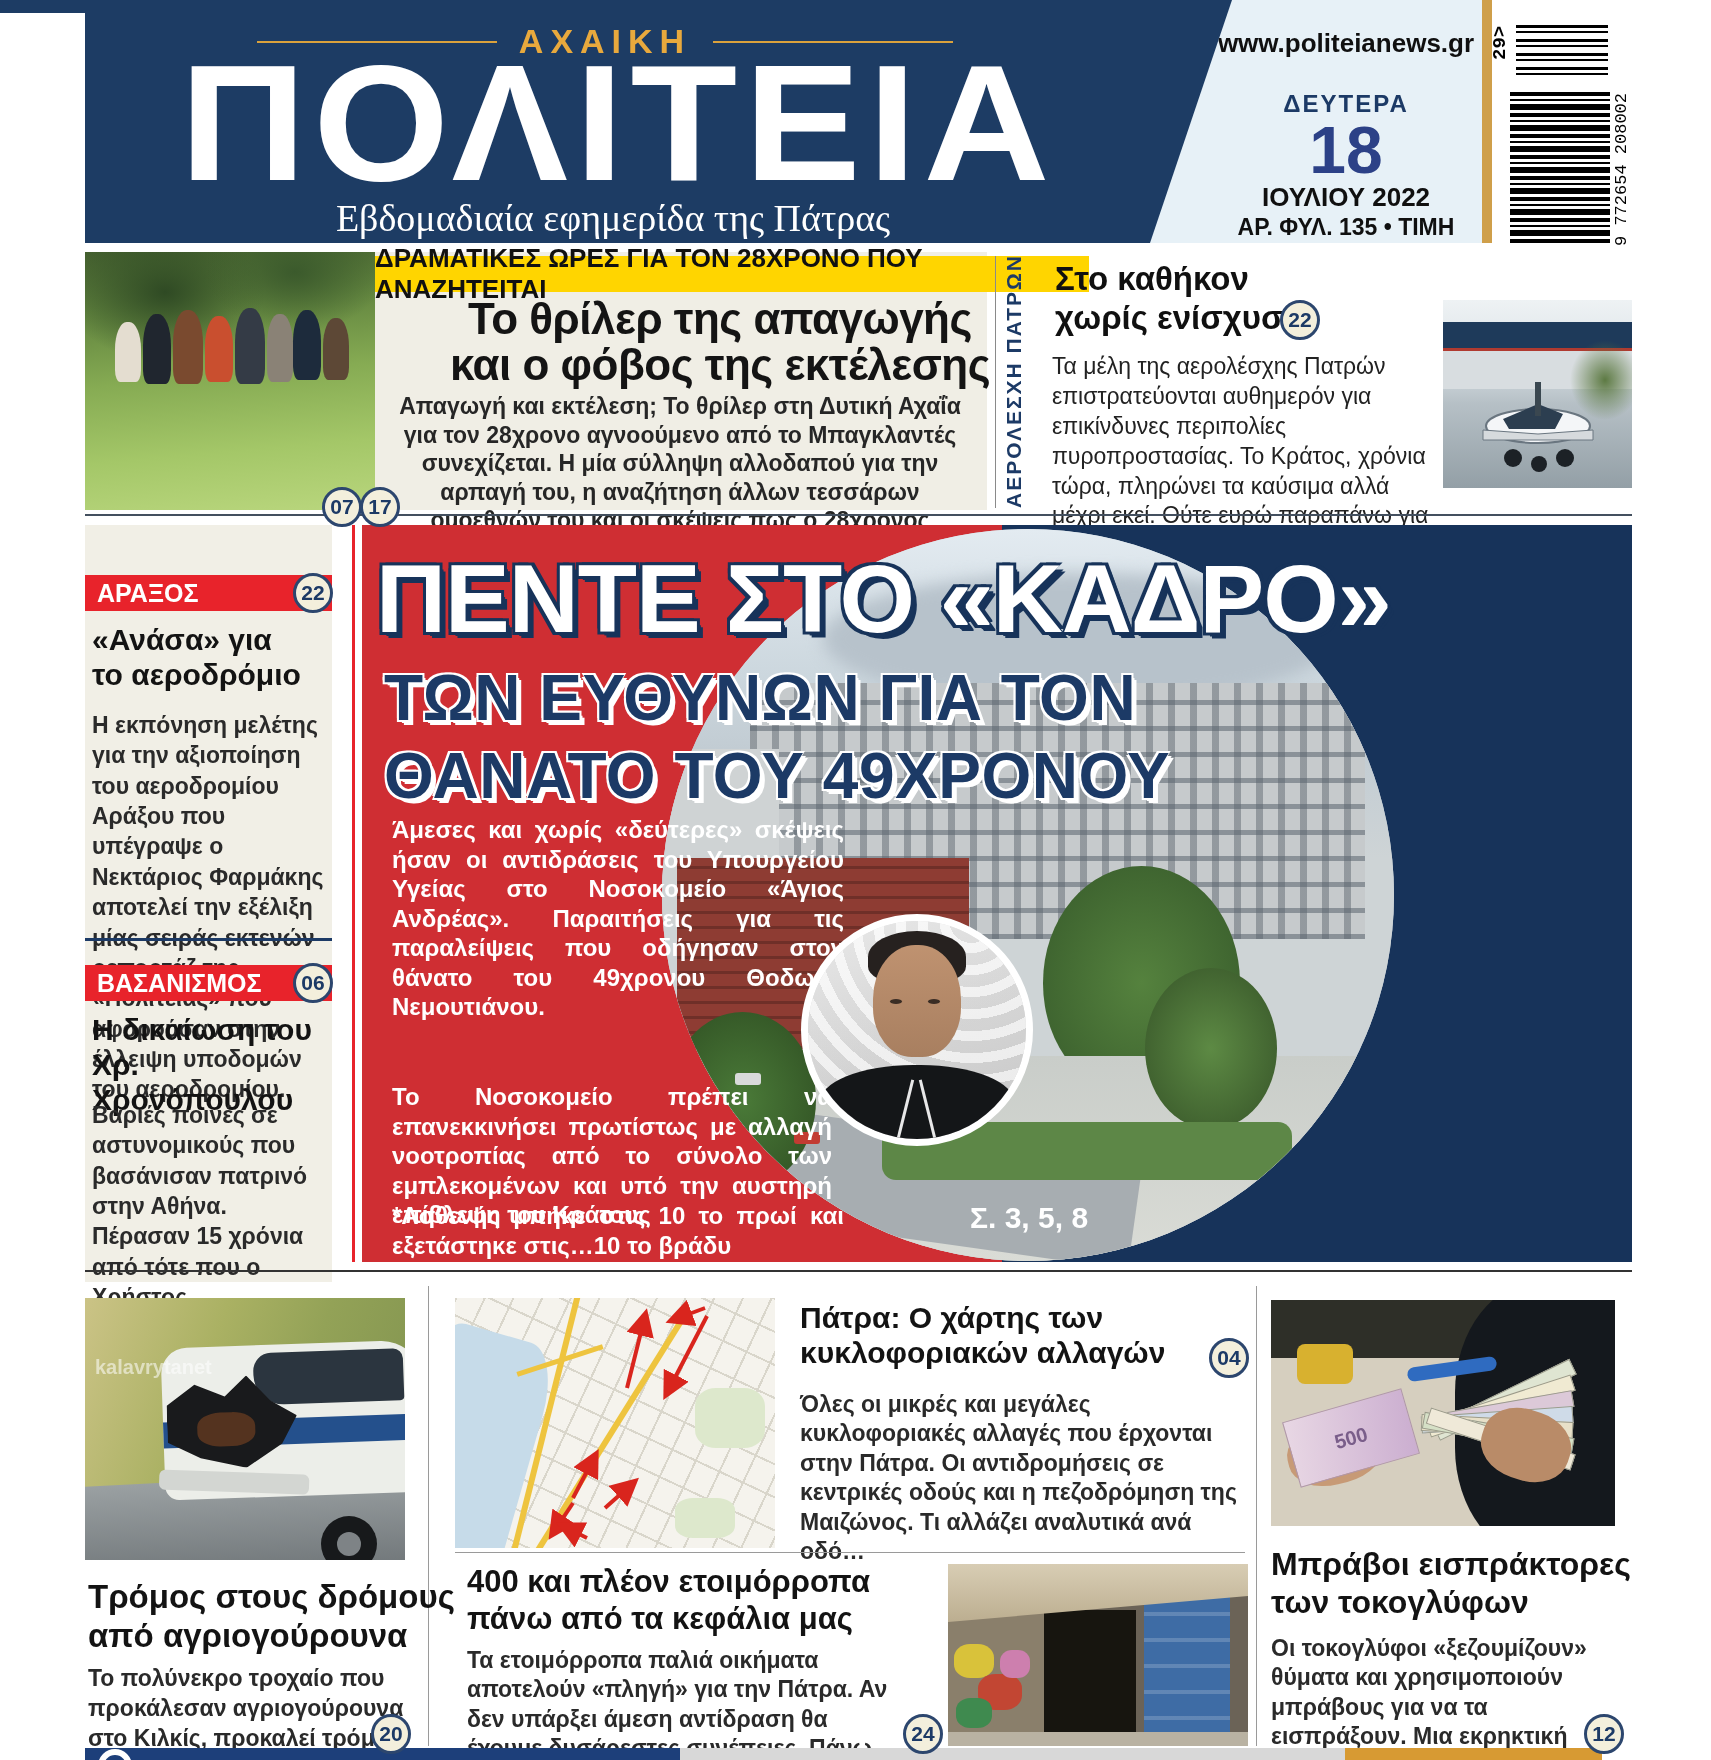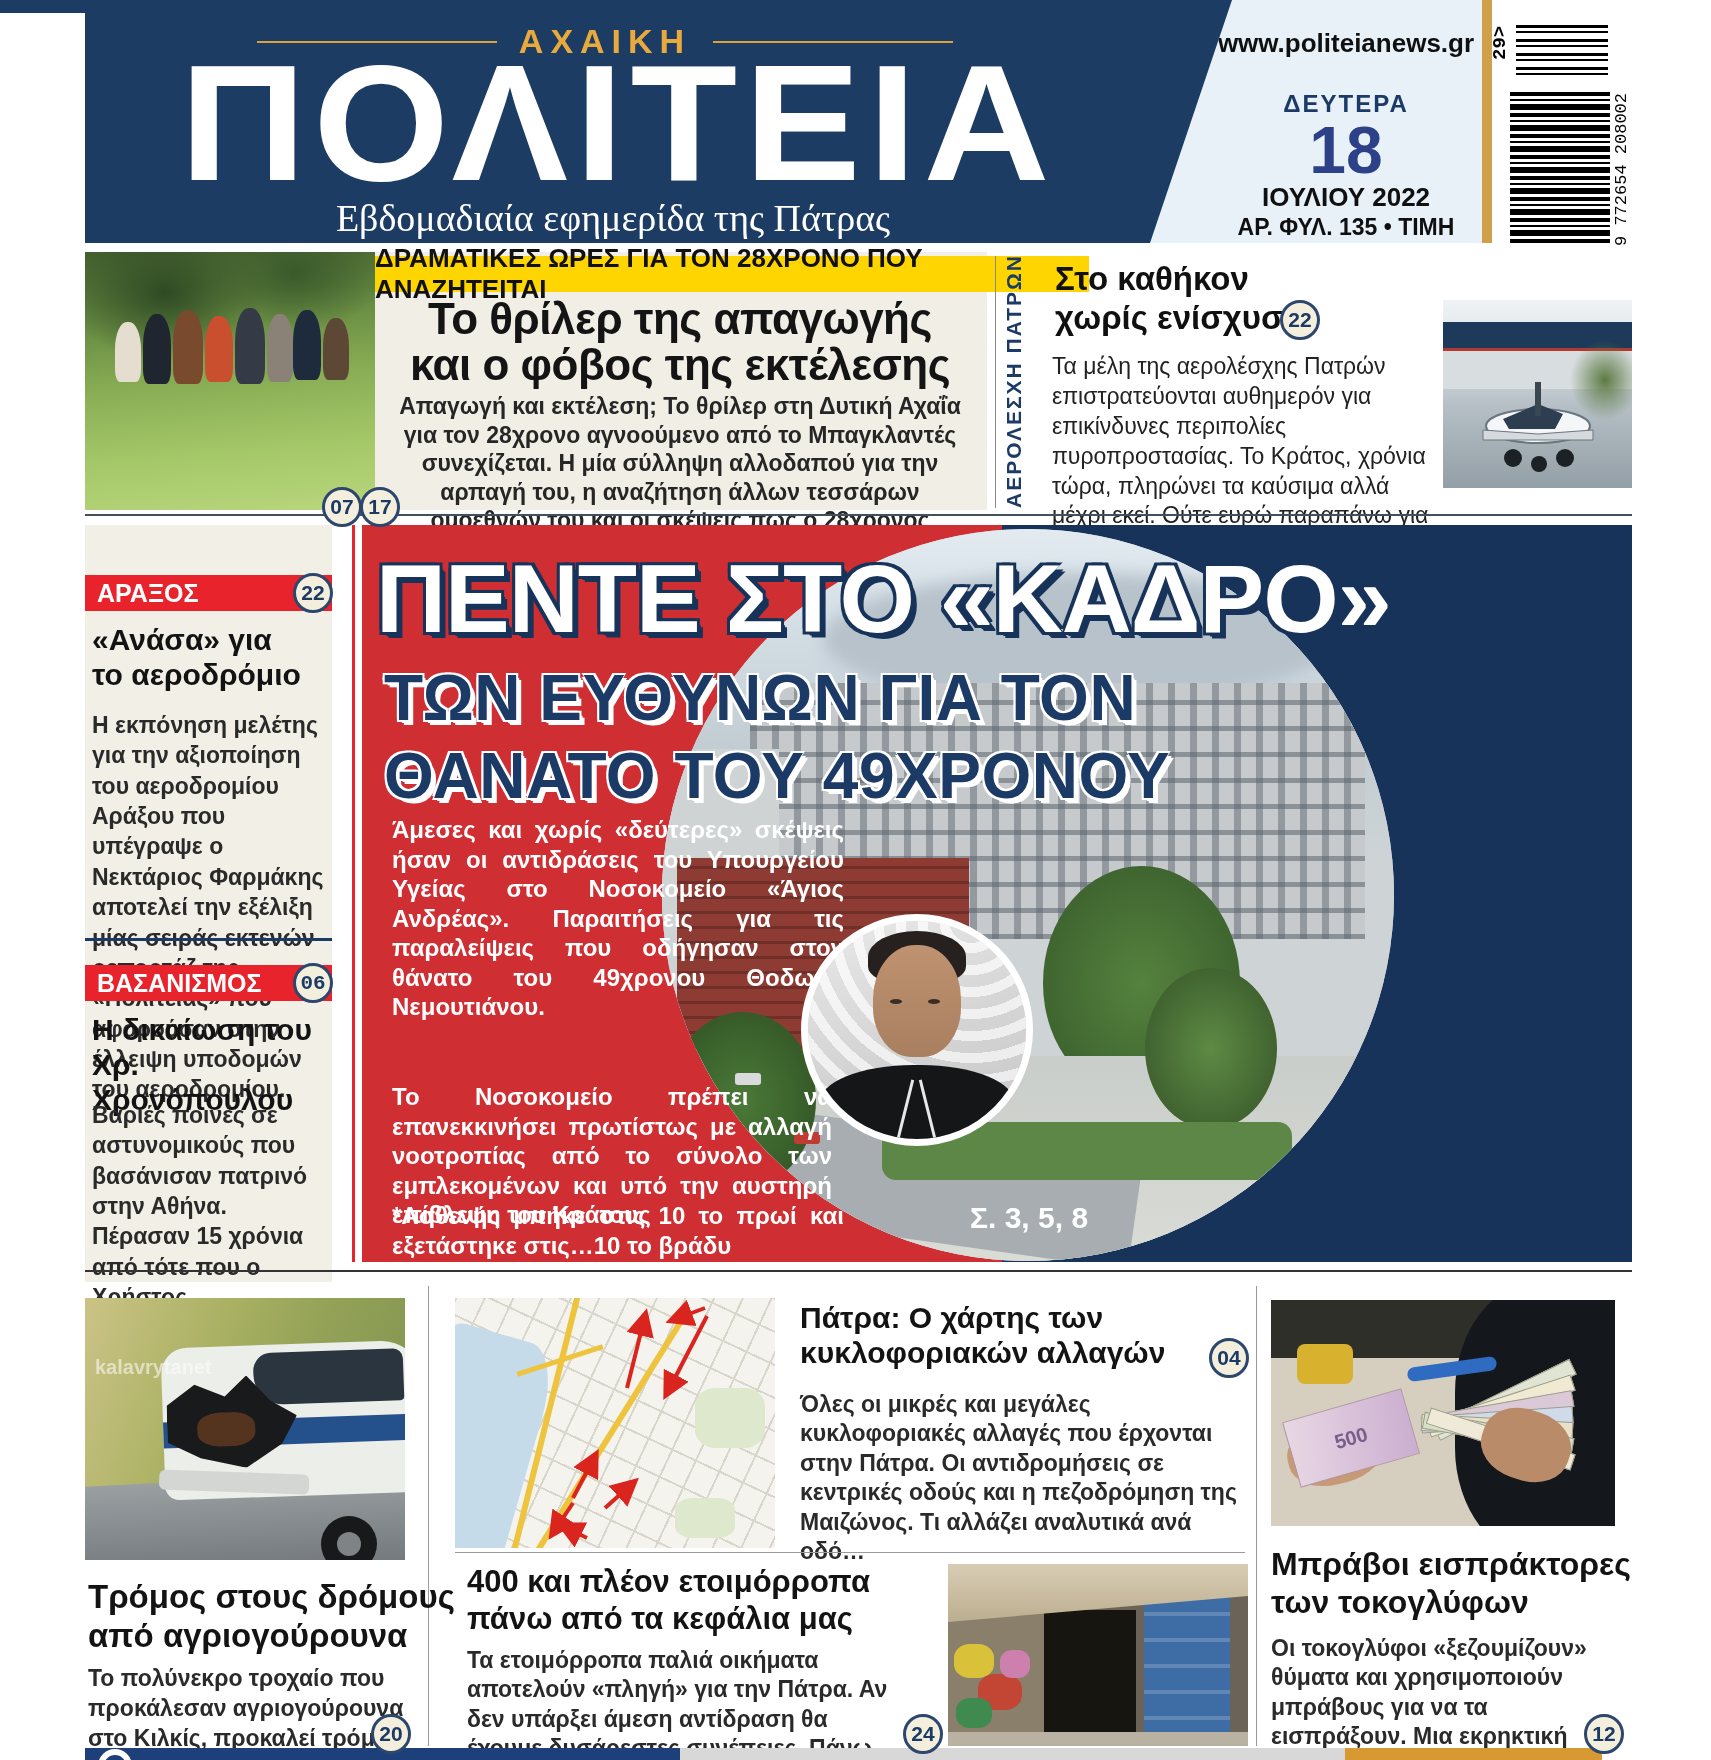--- a/index.html
+++ b/index.html
@@ -39,21 +39,21 @@
   
   .badge{width:40px;height:40px;border-radius:50%;background:#f3efdc;border:3px solid #2c466e;
          color:#1c3a66;font-size:21px;font-weight:bold;display:flex;align-items:center;justify-content:center;
          box-sizing:border-box;z-index:30;}
 
   
   .panel-beige{left:85px;top:252px;width:902px;height:258px;background:#f0eee5;}
   .kicker-bar{left:375px;top:256px;width:714px;height:36px;background:#ffd500;color:#111;
               display:flex;align-items:center;justify-content:center;font-size:26px;font-weight:bold;}
   .h-top{left:375px;top:296px;width:610px;text-align:center;font-size:44px;line-height:1.04;
-         font-weight:bold;color:#141414;white-space:pre-line;letter-spacing:-0.5px;}
+         font-weight:bold;color:#141414;white-space:pre-line;letter-spacing:-0.5px;padding-left:40px;}
   .b-top{left:392px;top:392px;width:576px;text-align:center;font-size:23px;line-height:1.24;
          font-weight:bold;color:#262626;}
   .vrule-top{left:995px;top:256px;width:1px;height:252px;background:#8a8a8a;}
   .aero-label{left:1002px;top:254px;height:254px;writing-mode:vertical-rl;transform:rotate(180deg);
               font-size:21px;font-weight:bold;color:#1c3a66;letter-spacing:2px;text-align:center;}
   .h-aero{left:1055px;top:260px;font-size:33px;line-height:1.18;font-weight:bold;color:#101010;white-space:pre-line;}
   .b-aero{left:1052px;top:352px;width:378px;font-size:23px;line-height:1.3;color:#222;}
   .hrule1{left:85px;top:514px;width:1547px;height:2px;background:#44505f;}
 
   
@@ -257,21 +257,21 @@
     <div class="sb-h" style="top:98px;">«Ανάσα» για
 το αεροδρόμιο</div>
     <div class="sb-b" style="top:185px;">Η εκπόνηση μελέτης για την αξιοποίηση του αεροδρομίου Αράξου που υπέγραψε ο Νεκτάριος Φαρμάκης αποτελεί την εξέλιξη μίας σειράς εκτενών ρεπορτάζ της «Πολιτείας» που αφορούσαν στην έλλειψη υποδομών του αεροδρομίου.</div>
     <div class="sb-rule" style="top:413px;"></div>
     <div class="red-bar" style="top:440px;">ΒΑΣΑΝΙΣΜΟΣ</div>
     <div class="sb-h" style="top:488px;">Η δικαίωση του
 Χρ. Χρονόπουλου</div>
     <div class="sb-b" style="top:575px;">Βαριές ποινές σε αστυνομικούς που βασάνισαν πατρινό στην Αθήνα. Πέρασαν 15 χρόνια από τότε που ο Χρήστος Χρονόπουλος «καταδικάστηκε» σε αναπηρία. Η οικογένειά του αισθάνεται δικαιωμένη.</div>
   </div>
   <div class="abs badge" style="left:293px;top:573px;">22</div>
-  <div class="abs badge" style="left:293px;top:963px;font-family:Liberation Mono, monospace;">06</div>
+  <div class="abs badge" style="left:293px;top:963px;">06</div>
 
   <div class="abs main-rule"></div>
   <div class="abs mainblock">
     <div class="mb-navy"></div>
 
     <div class="mb-circle">
       <div class="ph-hosp"></div>
       <div class="hp-mtn"></div>
       <div class="hp-bldg"></div>
       <div class="hp-low"></div>

